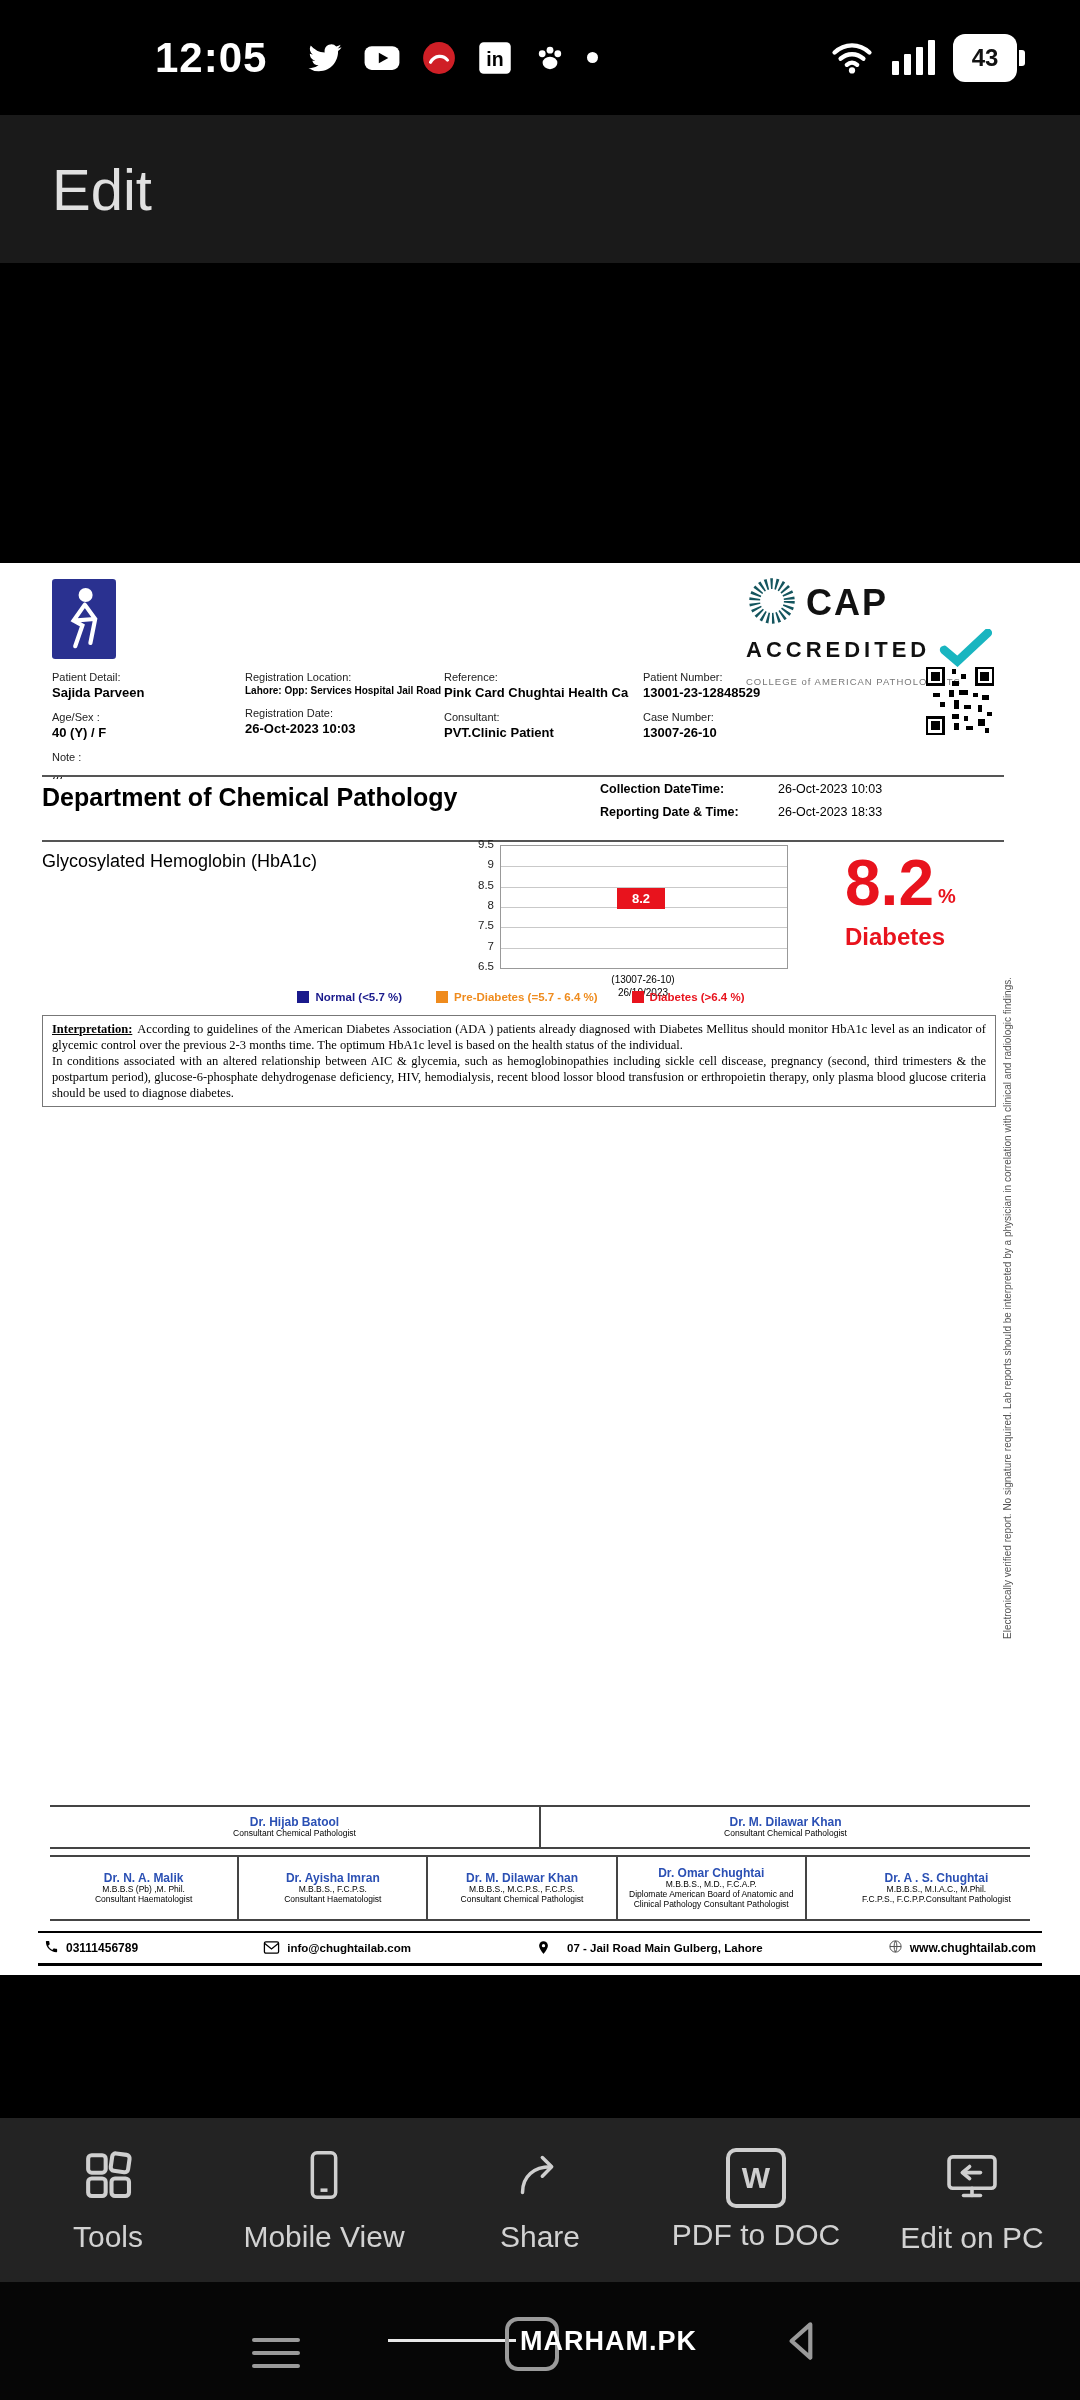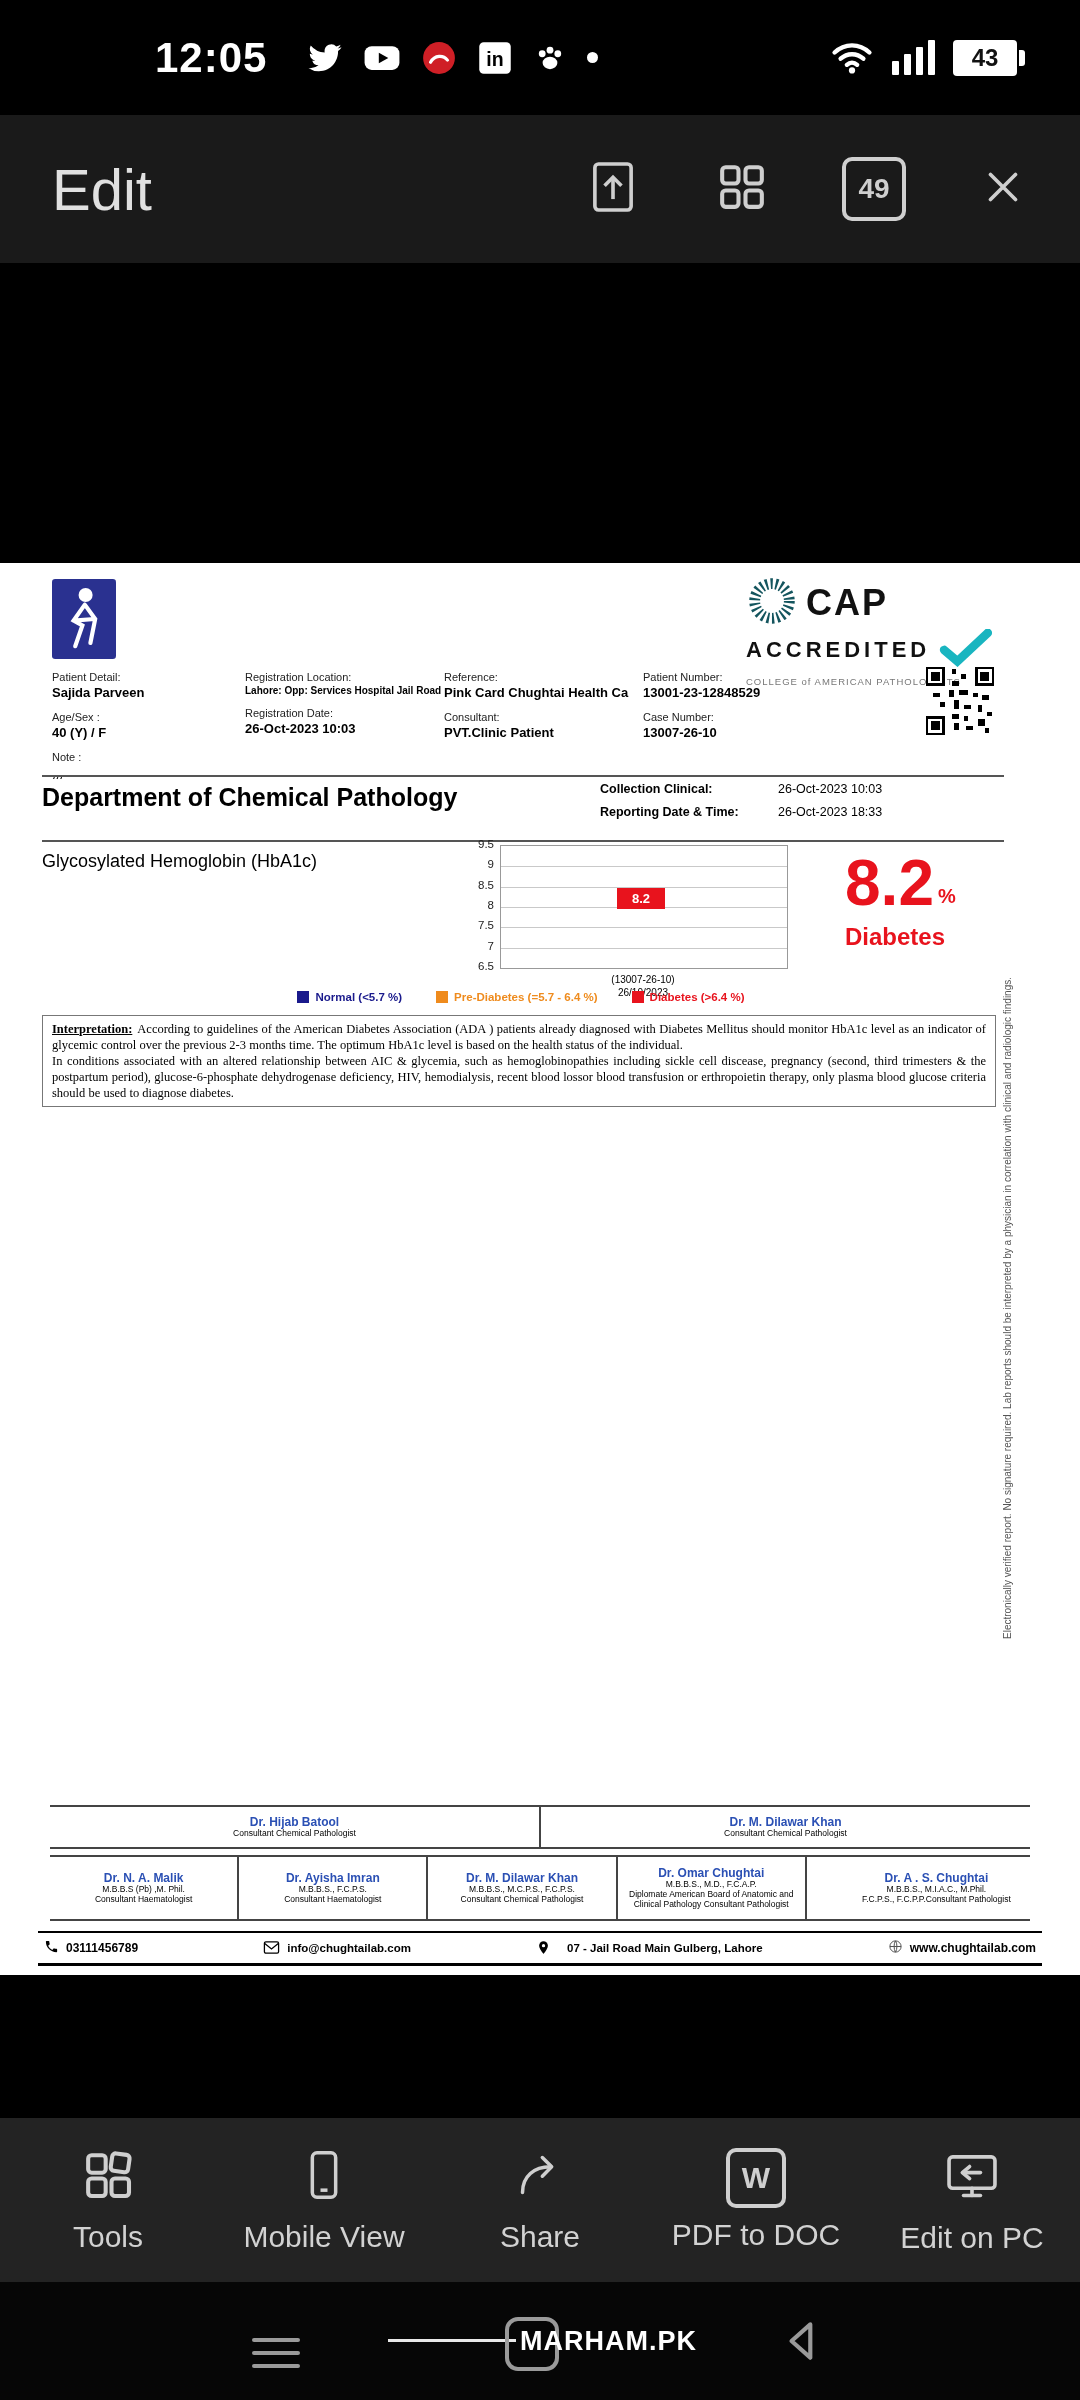--- a/index.html
+++ b/index.html
@@ -9,21 +9,21 @@
   
   .status-bar{position:absolute;top:0;left:0;right:0;height:115px;display:flex;
     align-items:center;color:#fff;padding:0 55px 0 155px;box-sizing:border-box;gap:20px;}
   .time{font-size:42px;font-weight:600;margin-right:20px;letter-spacing:1px;}
   .sb-icon{display:flex;align-items:center;}
   .notif-dot{width:11px;height:11px;border-radius:50%;background:#fff;}
   .status-right{margin-left:auto;display:flex;align-items:center;gap:18px;}
   .signal{display:flex;align-items:flex-end;gap:5px;}
   .signal i{display:block;width:7px;background:#fff;border-radius:1px;}
   .battery{display:flex;align-items:center;}
-  .battery-body{width:64px;height:36px;background:#fff;border-radius:4px;display:flex;
+  .battery-body{width:64px;height:48px;background:#fff;border-radius:12px;display:flex;
     align-items:center;justify-content:center;font-size:24px;font-weight:700;color:#111;}
   .battery-nub{width:6px;height:16px;background:#fff;border-radius:0 3px 3px 0;margin-left:2px;}
 
   
   .app-bar{position:absolute;top:115px;left:0;right:0;height:148px;background:#1a1a1a;
     display:flex;align-items:center;padding:0 52px;box-sizing:border-box;}
   .edit-title{color:#e0e0e0;font-size:58px;font-weight:400;}
   .app-actions{margin-left:auto;display:flex;align-items:center;gap:72px;}
   .page-badge{width:56px;height:56px;border:4px solid #cfcfcf;border-radius:10px;color:#cfcfcf;
     font-size:28px;font-weight:600;display:flex;align-items:center;justify-content:center;}
@@ -181,43 +181,20 @@
       <span class="battery-body">
           <span>43</span>
         </span>
       <span class="battery-nub"></span>
     </span>
   </div>
 </div>
 
 <div class="app-bar">
   <span class="edit-title">Edit</span>
-  <div class="app-actions">
-    <span>
-      <svg viewBox="0 0 48 48" width="58" height="58" fill="none" stroke="#cfcfcf" stroke-width="3">
-          <rect x="9" y="5" width="30" height="38" rx="3"></rect>
-          <path d="M24 34V17"></path>
-          <path d="M17 23l7-7 7 7"></path>
-        </svg>
-    </span>
-    <span>
-      <svg viewBox="0 0 48 48" width="56" height="56" fill="none" stroke="#cfcfcf" stroke-width="3.5">
-          <rect x="7" y="7" width="14" height="14" rx="3"></rect>
-          <rect x="27" y="7" width="14" height="14" rx="3"></rect>
-          <rect x="7" y="27" width="14" height="14" rx="3"></rect>
-          <rect x="27" y="27" width="14" height="14" rx="3"></rect>
-        </svg>
-    </span>
-    <span class="page-badge">49</span>
-    <span>
-      <svg viewBox="0 0 48 48" width="50" height="50" stroke="#cfcfcf" stroke-width="3.5" stroke-linecap="round">
-          <path d="M12 12l24 24M36 12L12 36"></path>
-        </svg>
-    </span>
-  </div>
 </div>
 
 <div class="document">
 
   <div class="lab-logo">
     <span>
       <svg viewBox="0 0 40 50" width="64" height="80">
           <rect width="40" height="50" rx="2" fill="#2a3190"></rect>
           <circle cx="21" cy="10" r="4.4" fill="#fff"></circle>
           <path d="M20.5 16l-7 10 5.5 3-4.5 13M20.5 16l6.5 9-3 15M13.5 26l13-1" stroke="#fff" stroke-width="2.6" fill="none" stroke-linecap="round"></path>
@@ -321,21 +298,21 @@
         <rect x="22" y="22" width="3" height="3"></rect>
       <rect x="25" y="26" width="2" height="2"></rect>
     </svg>
   </span>
 
   <div class="hr hr1"></div>
 
   <div class="dept-heading">Department of Chemical Pathology</div>
   <div class="dt-block">
     <div class="dt-row">
-      <span class="dt-label">Collection Clinical:</span>
+      <span class="dt-label">Collection DateTime:</span>
       <span class="dt-value">26-Oct-2023 10:03</span>
     </div>
     <div class="dt-row">
       <span class="dt-label">Reporting Date &amp; Time:</span>
       <span class="dt-value">26-Oct-2023 18:33</span>
     </div>
   </div>
 
   <div class="hr hr2"></div>
 

